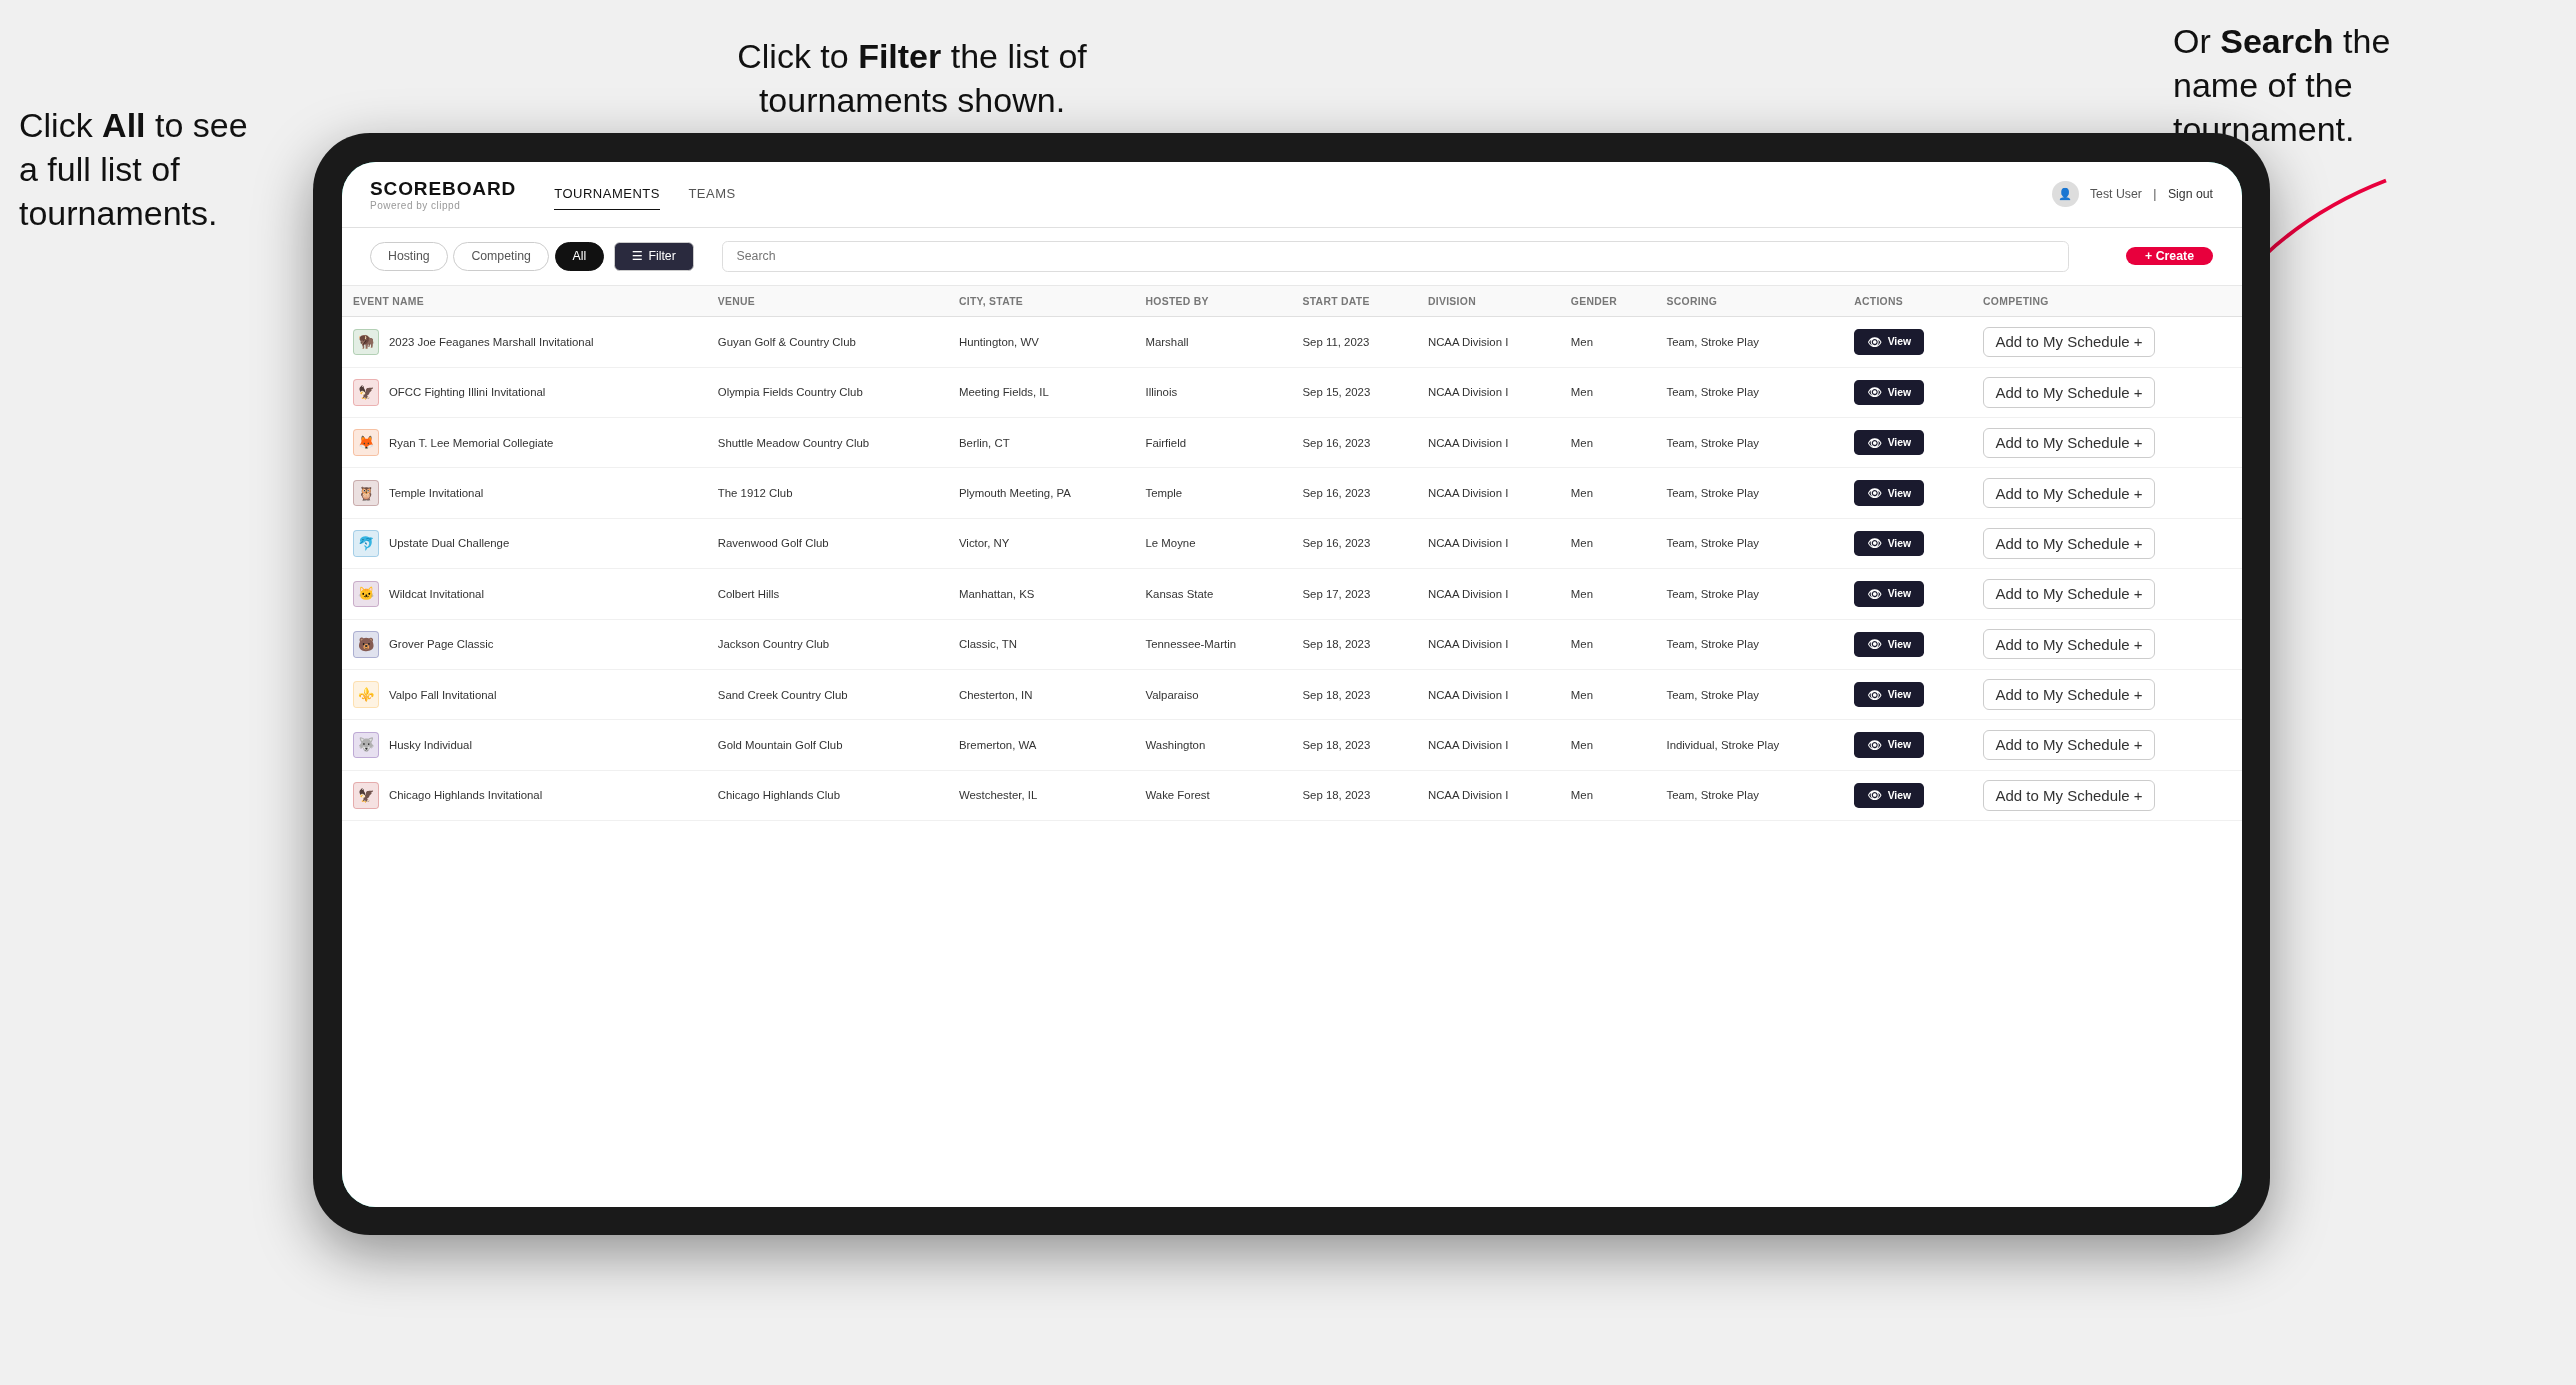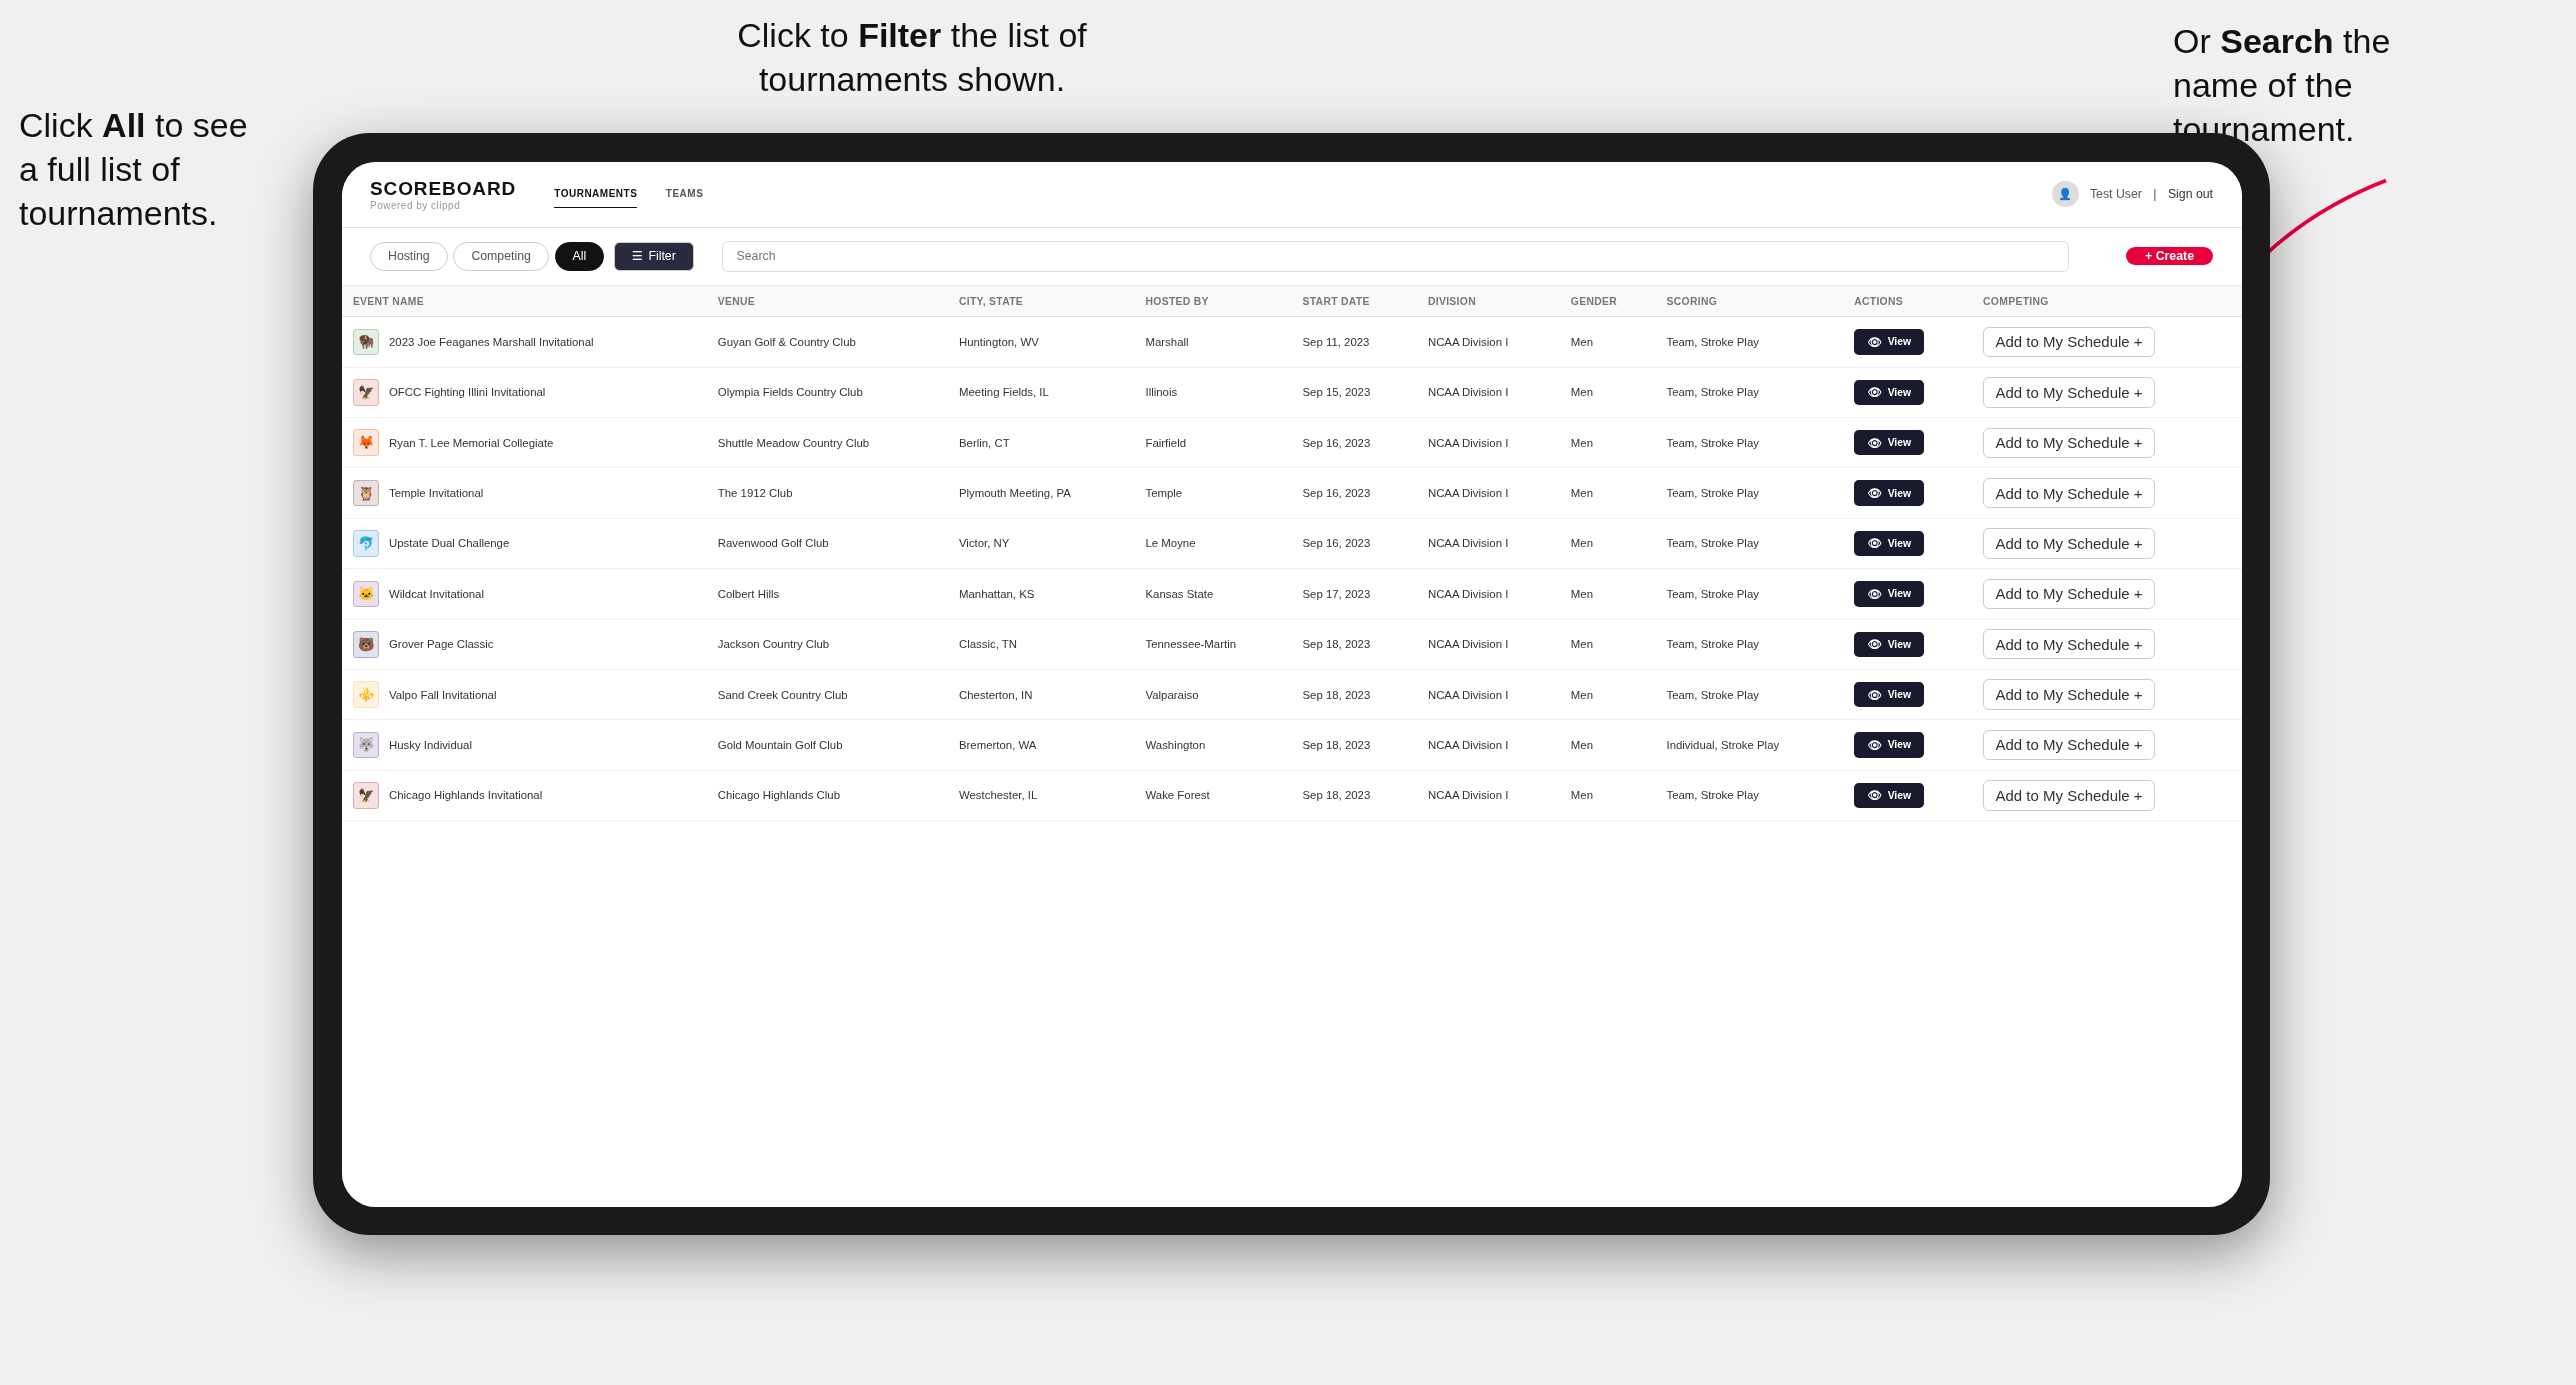--- a/index.html
+++ b/index.html
@@ -15,21 +15,21 @@
     
     .annotation {
       position: absolute;
       font-size: 34px;
       color: #111;
       line-height: 1.3;
     }
     .annotation strong { font-weight: 800; }
 
     .ann-top-center {
-      top: 13px;
+      top: 34px;
       left: 646px;
       width: 532px;
       text-align: center;
     }
     .ann-top-right {
       top: 19px;
       right: 42px;
       width: 361px;
       text-align: left;
     }
@@ -86,22 +86,22 @@
       font-size: 10px;
       color: #999;
       letter-spacing: 0.5px;
     }
     .nav-tabs {
       display: flex;
       gap: 28.5px;
       flex: 1;
     }
     .nav-tab {
-      font-size: 10px;
-      font-weight: 700;
+      font-size: 13px;
+      font-weight: 400;
       color: #555;
       padding: 7.6px 0;
       cursor: pointer;
       border-bottom: 1.9px solid transparent;
       text-transform: uppercase;
       letter-spacing: 0.5px;
     }
     .nav-tab.active {
       color: #111;
       border-bottom-color: #111;

